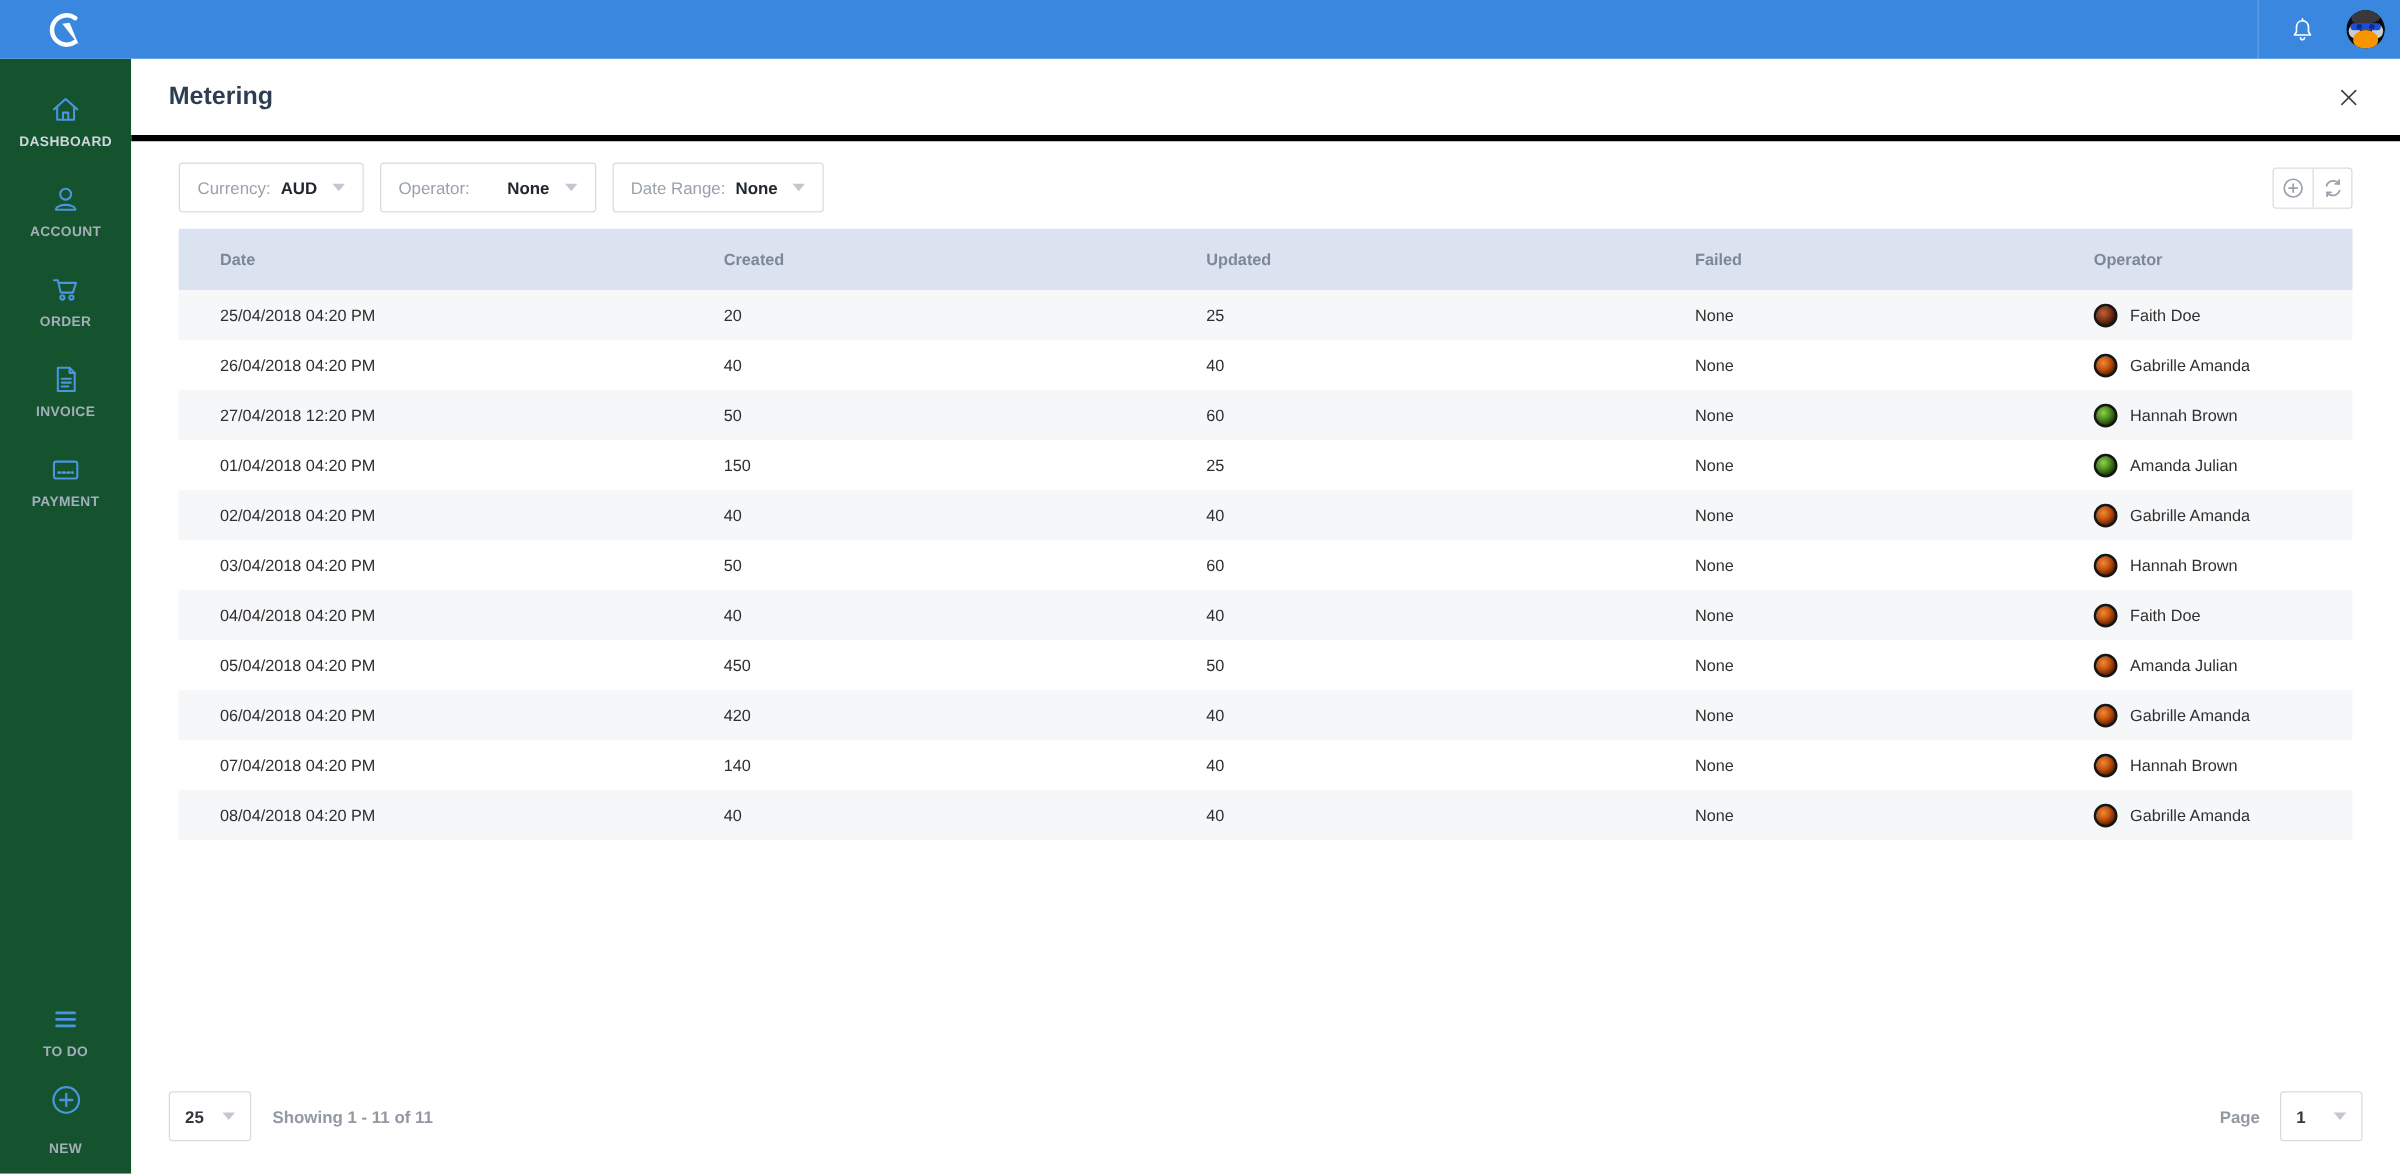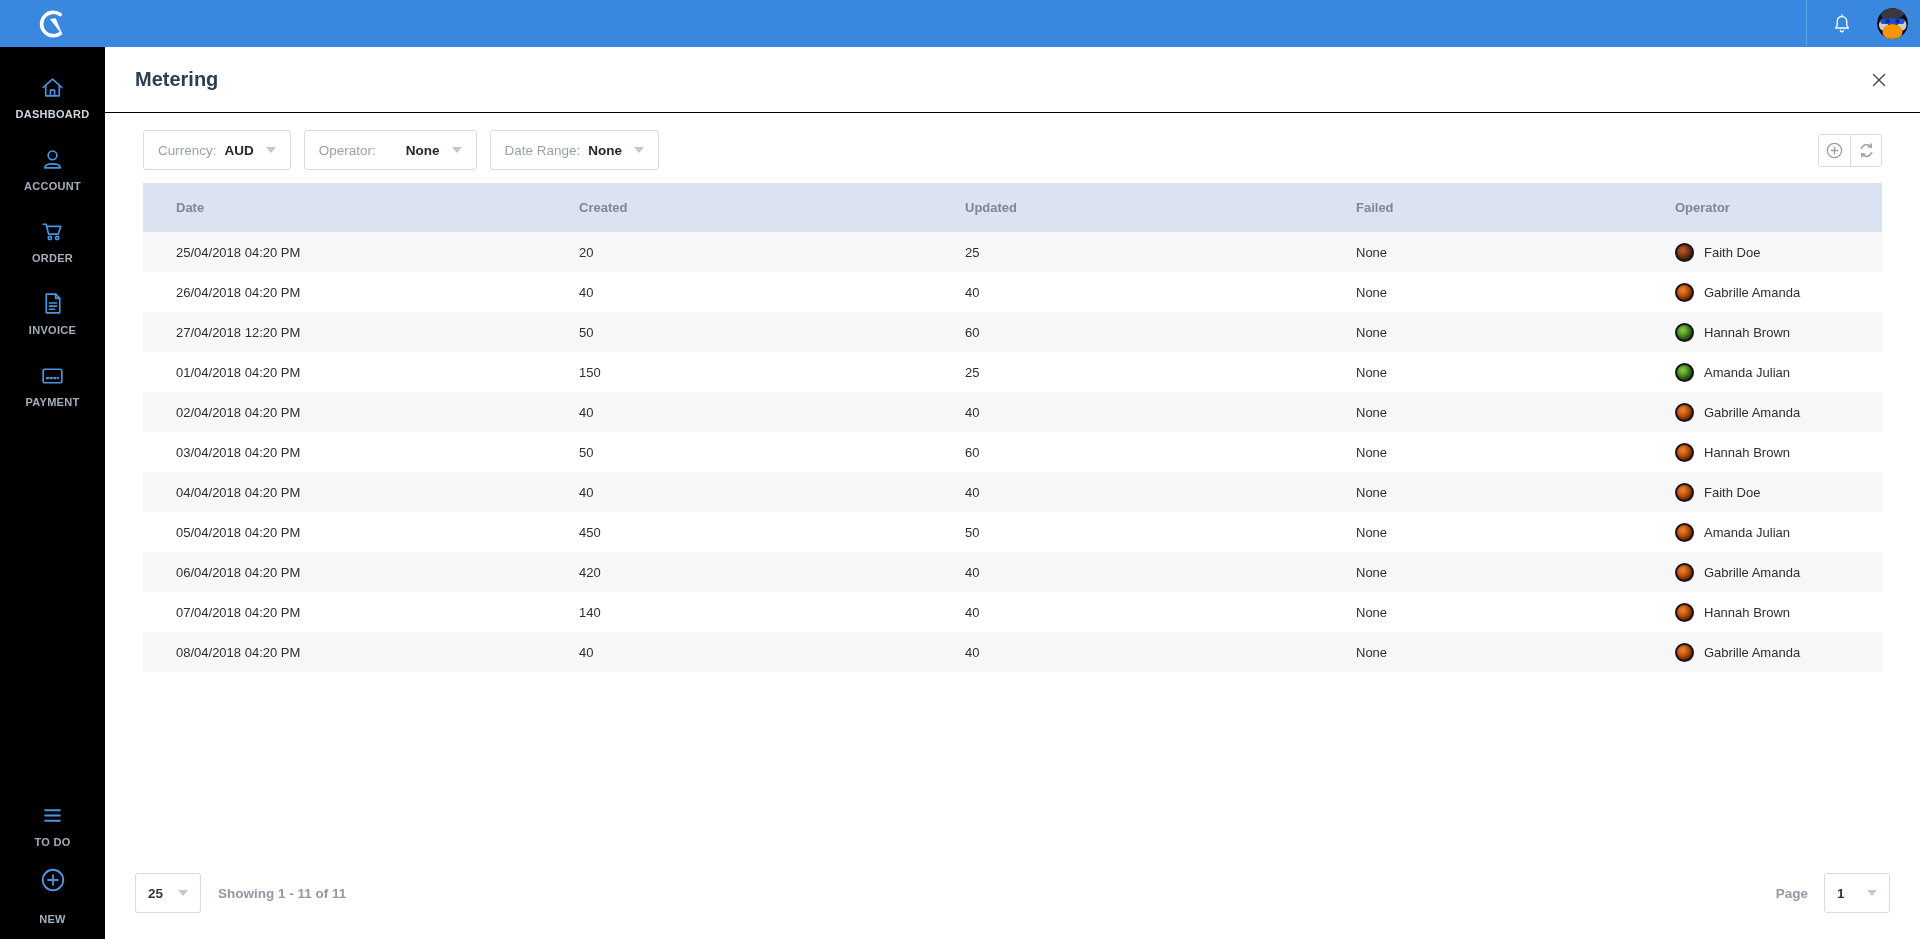--- a/index.html
+++ b/index.html
@@ -7,31 +7,31 @@
   body { font-family:"Liberation Sans","DejaVu Sans",sans-serif; background:#ffffff; position:relative; }
 
   
   .topbar { position:absolute; top:0; left:0; width:1920px; height:47px; background:#3a87e0; display:flex; align-items:center; justify-content:space-between; z-index:5; }
   .logo-block { width:105px; height:47px; display:flex; align-items:center; justify-content:center; }
   .topbar-right { height:47px; display:flex; align-items:center; gap:20px; padding:0 12px 0 20px; border-left:1px solid rgba(255,255,255,0.22); }
   .bell-btn { width:30px; height:30px; display:flex; align-items:center; justify-content:center; cursor:pointer; }
   .user-avatar { width:31px; height:31px; border-radius:50%; overflow:hidden; cursor:pointer; }
 
   
-  .sidebar { position:absolute; top:47px; left:0; width:105px; height:892px; background:#000000; display:flex; flex-direction:column; align-items:center; padding-top:27px; }
+  .sidebar { position:absolute; top:47px; left:0; width:105px; height:892px; background:#14532d; display:flex; flex-direction:column; align-items:center; padding-top:27px; }
   .nav-item { width:100%; display:flex; flex-direction:column; align-items:center; margin-bottom:26px; cursor:pointer; }
   .nav-item .nav-label { margin-top:7px; font-size:11px; font-weight:700; letter-spacing:.3px; color:#a4afbb; }
   .nav-item.active .nav-label { color:#cfd7de; }
   .nav-bottom { margin-top:auto; width:100%; display:flex; flex-direction:column; align-items:center; padding-bottom:14px; }
   .nav-bottom .nav-item { margin-bottom:18px; }
   .nav-bottom .nav-item:last-child { margin-bottom:0;gap:12px; }
 
   
   .main { position:absolute; top:47px; left:105px; right:0; bottom:0; background:#fff; }
-  .title-bar { height:66px; display:flex; align-items:center; justify-content:space-between; padding:0 30px; border-bottom:1px solid #000000;gap:36px; }
+  .title-bar { height:66px; display:flex; align-items:center; justify-content:space-between; padding:0 30px; border-bottom:5px solid #000000;gap:36px; }
   .page-title { font-size:20px; font-weight:600; color:#2c3e50; }
   .close-btn { width:22px; height:22px; display:flex; align-items:center; justify-content:center; cursor:pointer; }
 
   .content { padding:0 38px; }
 
   
   .filter-row { margin-top:17px; display:flex; align-items:center; }
   .filter-btn { height:40px; border:1px solid #d7dbe2; border-radius:3px; background:#fff; display:flex; align-items:center; padding:0 14px; margin-right:13px; cursor:pointer; font-size:13.5px; }
   .filter-label { color:#9aa1ad; margin-right:8px; }
   .filter-value { color:#22282e; font-weight:700; margin-right:12px; }

